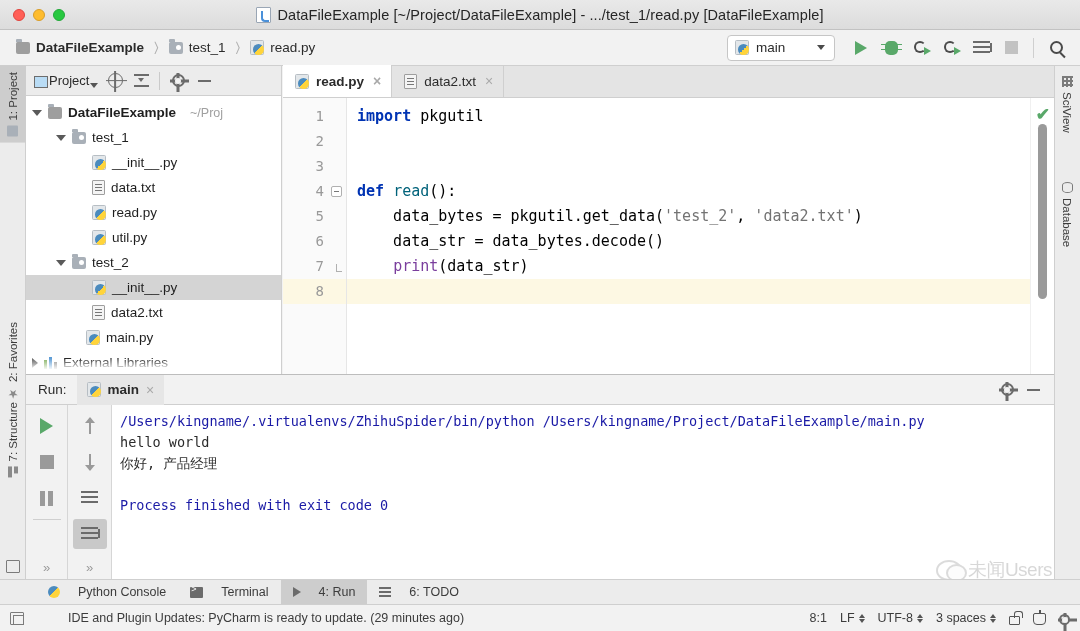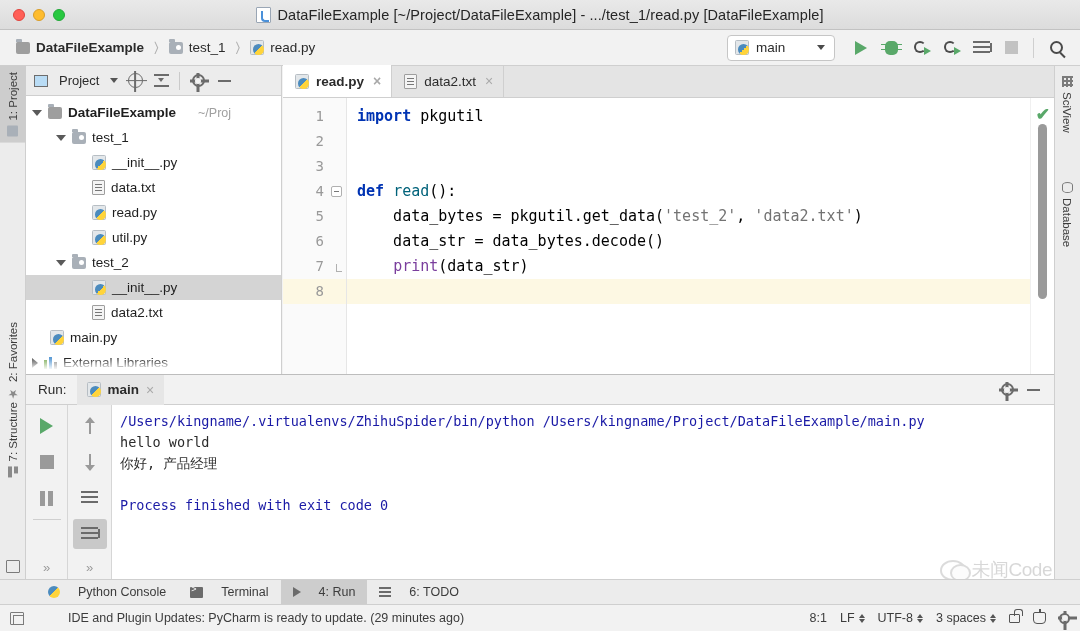--- a/index.html
+++ b/index.html
@@ -166,21 +166,21 @@
   
   .projpanel {
     position: absolute; top: 66px; left: 26px; width: 256px; height: 308px;
     background: #fff; border-right: 1px solid #cfcfcf;
   }
   .pp-header {
     height: 30px; background: #ececec; border-bottom: 1px solid #cfcfcf;
     display: flex; align-items: center; padding: 0 6px; gap: 4px;
   }
   .pp-title {
-    display: flex; align-items: center; gap: 11px; font-size: 13px; color: #2b2b2b;
+    display: flex; align-items: flex-end; gap: 1px; font-size: 13px; color: #2b2b2b;
     padding: 2px 2px;
   }
   .pp-titleicon {
     width: 14px; height: 12px; background: #b9dcf5; border: 1.5px solid #6d6d6d;
   }
   .pp-tool { width: 22px; height: 22px; display:flex; align-items:center; justify-content:center; }
   .pp-divider { width: 1px; height: 18px; background: #cacaca; margin: 0 3px; }
 
   .tree { padding-top: 4px; font-size: 13.5px; color: #1f1f1f; }
   .trow {
@@ -191,21 +191,21 @@
   .tri {
     width: 0; height: 0; flex: none;
     border-left: 5px solid transparent; border-right: 5px solid transparent;
     border-top: 6px solid #5a5a5a;
   }
   .tri.right {
     border-top: 5px solid transparent; border-bottom: 5px solid transparent;
     border-left: 6px solid #5a5a5a; border-right: 0;
   }
   .tname.bold { font-weight: bold; }
-  .tpath { color: #a0a0a0; font-size: 12.5px; margin-left: 16px; }
+  .tpath { color: #a0a0a0; font-size: 12.5px; margin-left: 8px; }
   .mi-lib {
     width: 13px; height: 12px; flex: none;
     background:
       linear-gradient(#7fae5a,#7fae5a) 0 3px/3px 9px no-repeat,
       linear-gradient(#5b9bd5,#5b9bd5) 5px 0/3px 12px no-repeat,
       linear-gradient(#8a8a8a,#8a8a8a) 10px 5px/3px 7px no-repeat;
   }
   .pp-fade {
     position: absolute; left: 0; right: 0; bottom: 0; height: 16px;
     background: linear-gradient(rgba(255,255,255,0), #fff 75%);
@@ -354,21 +354,21 @@
     display: flex; align-items: center; font-size: 12.5px; color: #3c3c3c; gap: 32px;
   }
   .sb-ico-left {
     width: 14px; height: 13px; border: 1.5px solid #7b7b7b; border-radius: 1px;
     margin-left: 10px; margin-right: 12px; position: relative;
   }
   .sb-ico-left::after {
     content: ""; position: absolute; left: 2px; top: 2px; width: 9px; height: 8px;
     border: 1px solid #7b7b7b; background: #f2f2f2;
   }
-  .sb-right { margin-left: auto; display: flex; align-items: center; gap: 13px; padding-right: 10px; }
+  .sb-right { margin-left: auto; display: flex; align-items: flex-end; gap: 13px; padding-right: 10px; }
   .sb-item { display: flex; align-items: center; gap: 4px; }
   .ud {
     display: inline-flex; flex-direction: column; gap: 1px; line-height: 0;
   }
   .ud .u { width:0;height:0;border-left:3.5px solid transparent;border-right:3.5px solid transparent;border-bottom:4px solid #555; }
   .ud .d { width:0;height:0;border-left:3.5px solid transparent;border-right:3.5px solid transparent;border-top:4px solid #555; }
   .lock {
     width: 11px; height: 9px; border: 1.5px solid #555; border-radius: 1px; position: relative;
   }
   .lock::before {
@@ -636,21 +636,21 @@
         <span class="tname">test_2</span>
       </div>
       <div class="trow selected" style="padding-left:66px">
         <span class="ico-py"></span>
         <span class="tname">__init__.py</span>
       </div>
       <div class="trow" style="padding-left:66px">
         <span class="ico-txt"></span>
         <span class="tname">data2.txt</span>
       </div>
-      <div class="trow" style="padding-left:24px">
+      <div class="trow" style="padding-left:60px">
         <span class="ico-py"></span>
         <span class="tname">main.py</span>
       </div>
       <div class="trow" style="padding-left:6px">
         <span class="tri right"></span>
         <span class="mi-lib"></span>
         <span class="tname">External Libraries</span>
       </div>
     </div>
     <div class="pp-fade"></div>
@@ -757,21 +757,21 @@
         <div class="coline">hello world</div>
         <div class="coline">你好, 产品经理</div>
         <div class="coline">&nbsp;</div>
         <div class="coline co-blue">Process finished with exit code 0</div>
       </div>
     </div>
   </div>
 
   <div class="watermark">
     <span class="wm-wechat"></span>
-    <span class="wm-text"><span>未闻</span><span>Code</span></span>
+    <span class="wm-text"><span>未闻</span><span>Users</span></span>
   </div>
 
   <div class="bottomtabs">
     <div class="btab">
       <span class="bi-py"></span>
       <span>Python Console</span>
     </div>
     <div class="btab">
       <span class="bi-term"></span>
       <span>Terminal</span>

